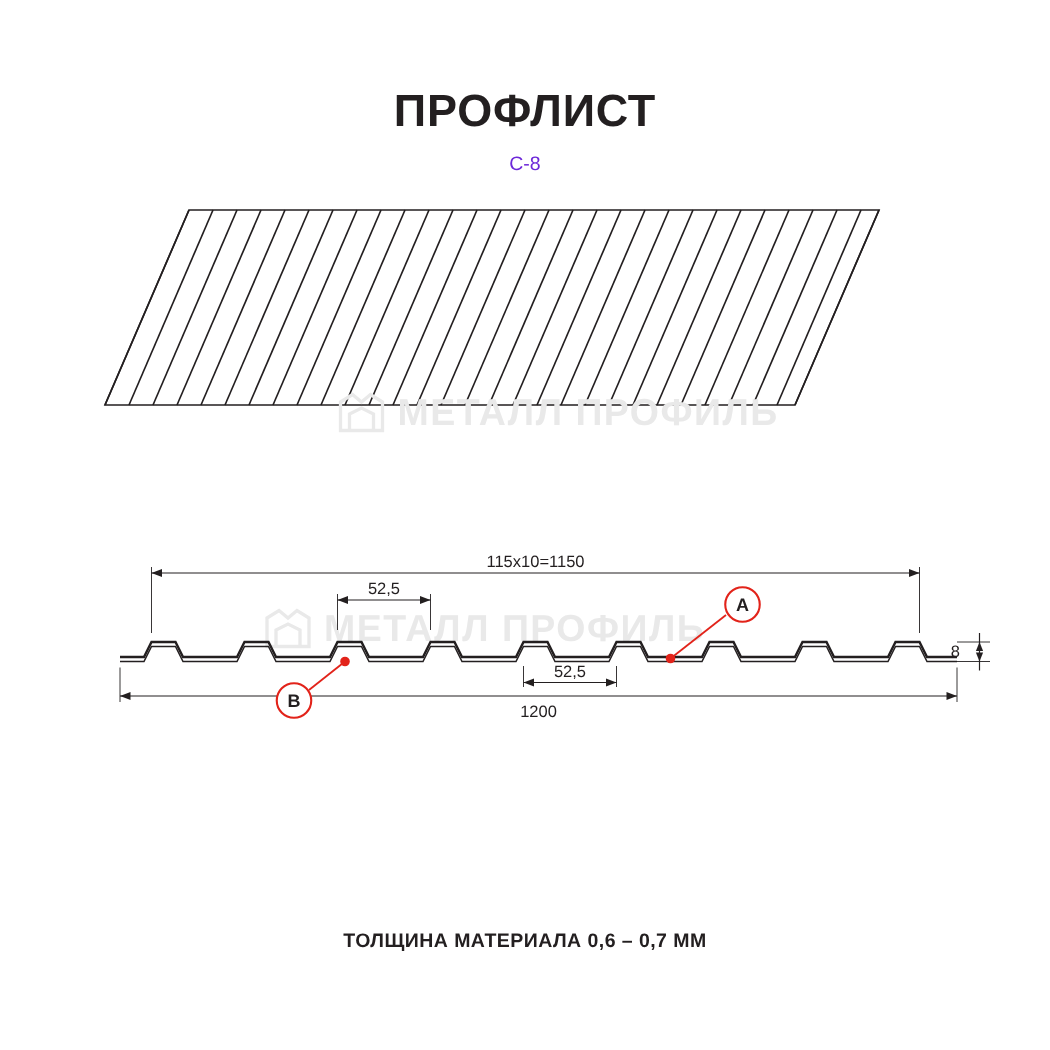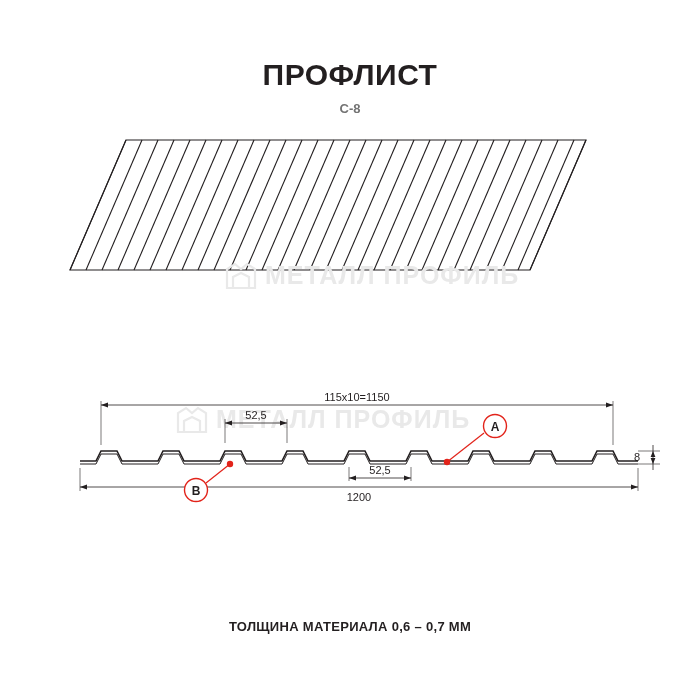--- a/index.html
+++ b/index.html
@@ -31,22 +31,22 @@
     letter-spacing: 0.5px;
     color: #231f20;
   }
   .subtitle {
     position: absolute;
     top: 101px;
     left: 0;
     width: 700px;
     text-align: center;
     font-size: 13px;
-    font-weight: bold;
-    color: #737373;
+    font-weight: normal;
+    color: #6d28d9;
   }
   .footer-note {
     position: absolute;
     top: 619px;
     left: 0;
     width: 700px;
     text-align: center;
     font-size: 13px;
     font-weight: bold;
     letter-spacing: 0.3px;
@@ -58,21 +58,20 @@
     top: 140px;
     width: 560px;
     height: 160px;
   }
   .section-wrap {
     position: absolute;
     left: 60px;
     top: 360px;
     width: 600px;
     height: 130px;
-    margin-top: 23px;
   }
   .watermark {
     position: absolute;
     pointer-events: none;
     color: #e9e9e9;
     font-weight: bold;
     font-size: 25px;
     letter-spacing: 1px;
     white-space: nowrap;
     margin-top: 18px;

